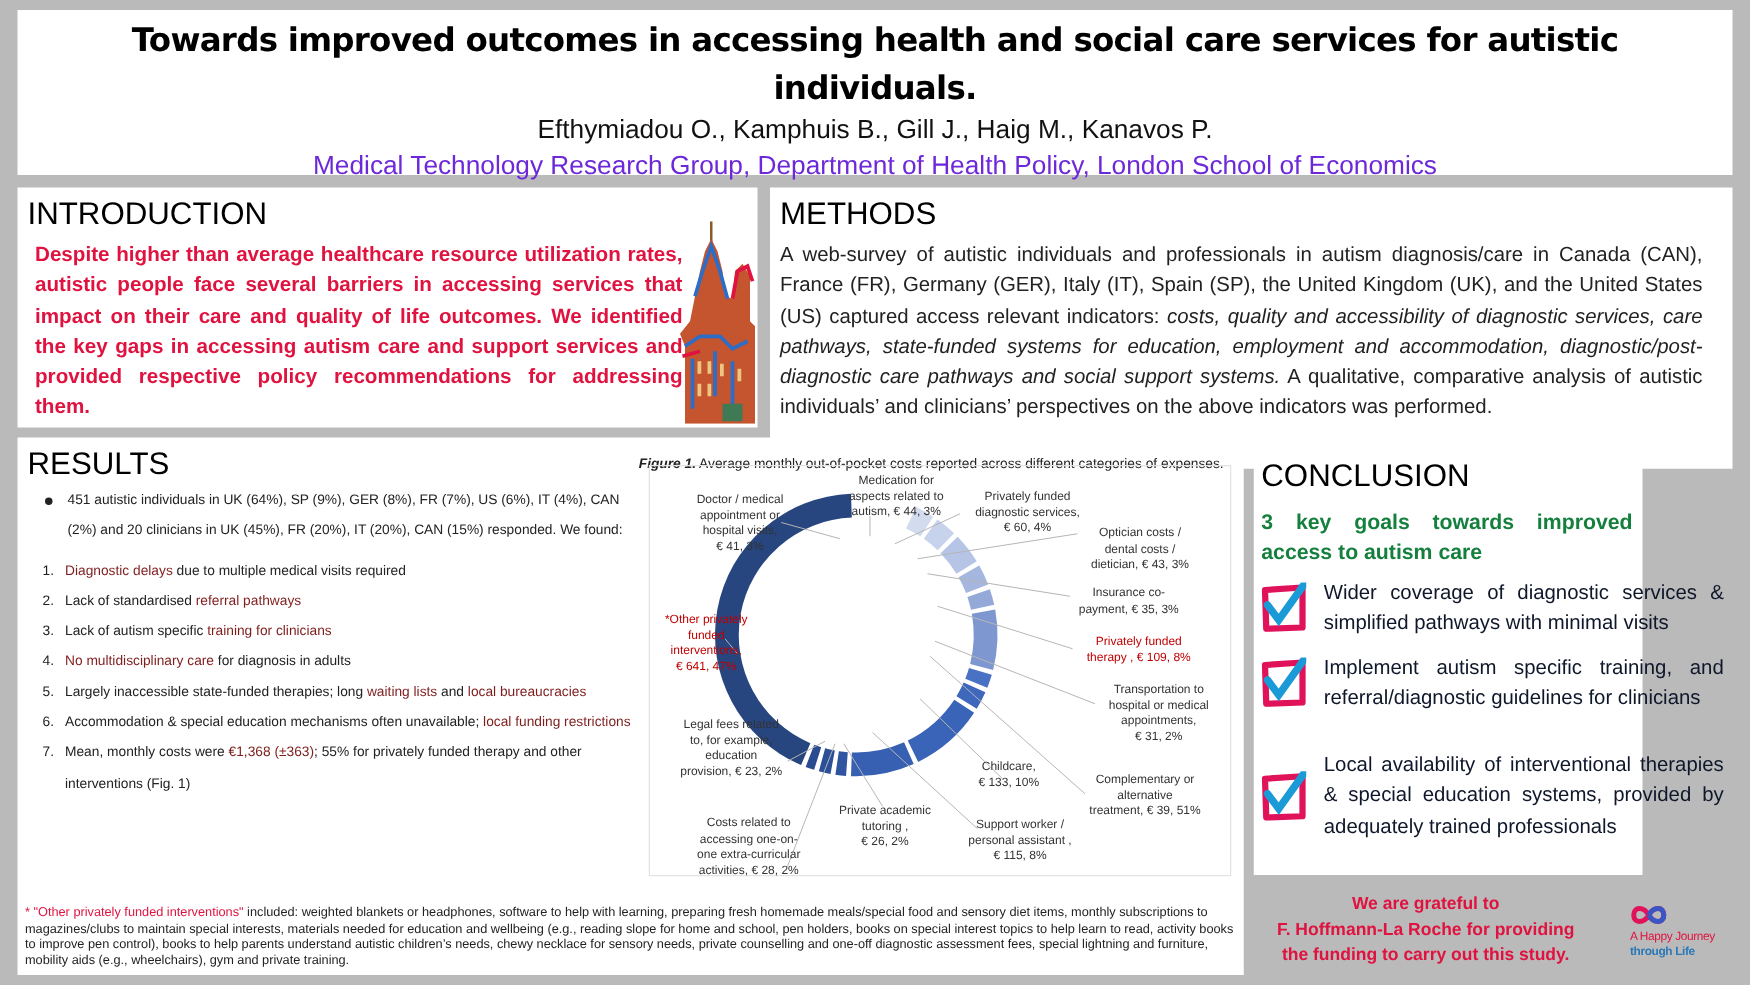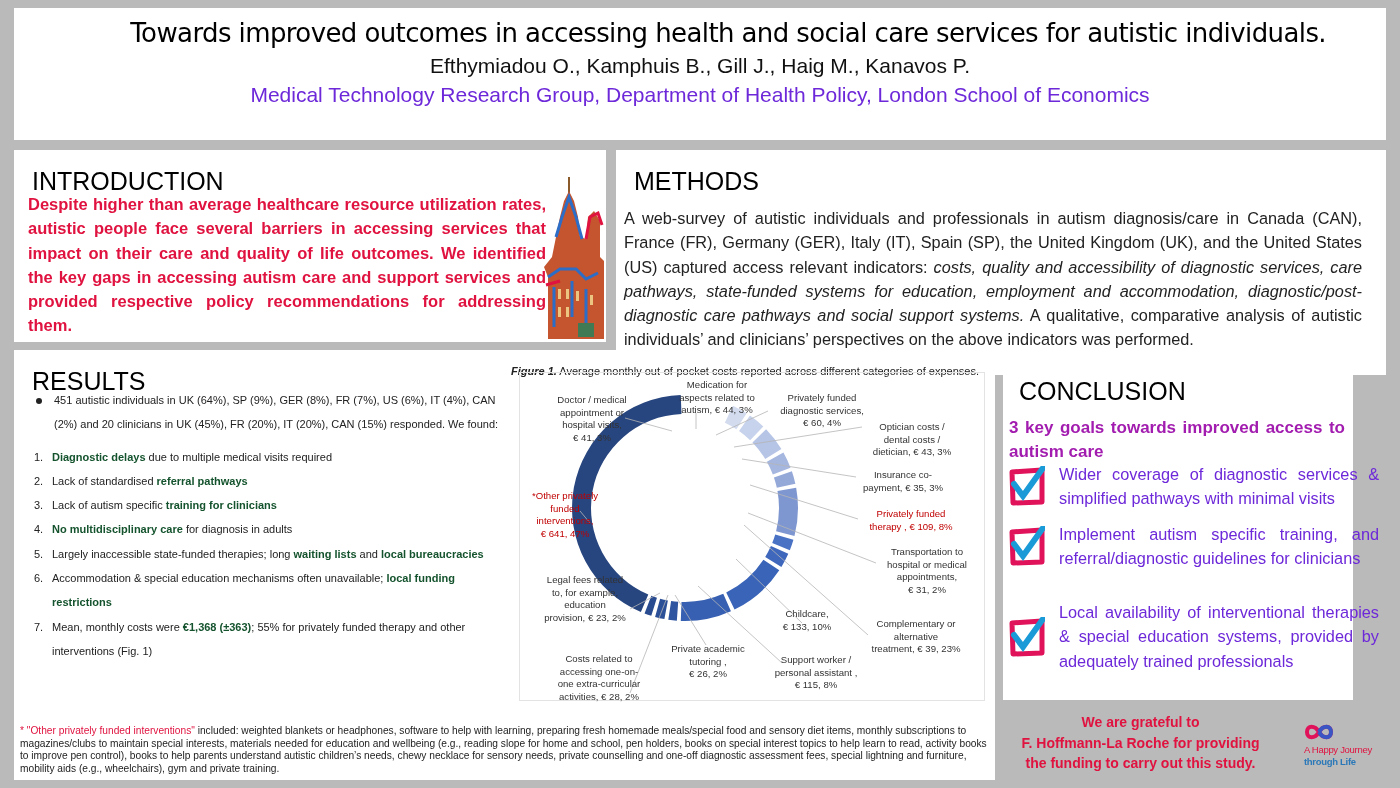--- a/index.html
+++ b/index.html
@@ -1,48 +1,48 @@
 <!DOCTYPE html>
 <html><head>
 <meta charset="utf-8">
 <style>
   html,body{margin:0;padding:0;}
   body{width:1400px;height:788px;background:#bababa;position:relative;overflow:hidden;font-family:"Liberation Sans",sans-serif;color:#222;}
   .panel{position:absolute;background:#fff;box-sizing:border-box;}
   #title-box{left:14px;top:8px;width:1372px;height:132px;text-align:center;}
-  #title-box .t{font-family:"DejaVu Sans",sans-serif;font-weight:normal;font-size:26px;line-height:38px;margin-top:6px;letter-spacing:-0.6px;color:#000;padding:0 60px;text-align:right;}
+  #title-box .t{font-family:"DejaVu Sans",sans-serif;font-weight:bold;font-size:26px;line-height:38px;margin-top:6px;letter-spacing:-0.6px;color:#000;padding:0 60px;}
   #title-box .a{font-size:21px;line-height:28px;color:#111;}
   #title-box .o{font-size:21px;line-height:30px;color:#6d28d9;}
-  .h{font-size:25px;color:#000;font-weight:normal;margin:10px;line-height:30px;}
+  .h{font-size:25px;color:#000;font-weight:normal;margin:0;line-height:30px;}
   #intro{left:14px;top:150px;width:592px;height:192px;padding:6px 8px 0 8px;}
   #intro .body{position:absolute;left:14px;top:42px;width:518px;color:#e0123f;font-weight:bold;font-size:16.5px;line-height:24.3px;text-align:justify;}
   #intro .img{position:absolute;left:528px;top:27px;width:62px;height:162px;}
   #methods{left:616px;top:150px;width:770px;height:225px;padding:6px 24px 0 8px;}
   #methods .body{margin-top:6px;font-size:16.3px;line-height:24.3px;text-align:justify;color:#222;}
   #methods .body i{font-style:italic;}
   #results{left:14px;top:350px;width:981px;height:430px;}
   #results .h{position:absolute;left:8px;top:6px;}
   #res-list{position:absolute;left:20px;top:38px;width:480px;font-size:11px;line-height:24.3px;color:#222;}
   #res-list .bullet{padding-left:20px;text-indent:0;position:relative;margin-bottom:8px;}
   #res-list .bullet:before{content:"";position:absolute;left:2px;top:10px;width:6px;height:6px;border-radius:50%;background:#222;}
   #res-list .item{display:flex;}
   #res-list .num{width:18px;flex:none;}
-  .red{color:#14532d;font-weight:bold;text-align:center;}
+  .red{color:#7f1d1d;font-weight:normal;text-align:center;}
   #fig{position:absolute;left:497px;top:3px;width:475px;height:356px;}
   #fig .cap{font-size:11px;color:#222;white-space:nowrap;margin-top:12px;}
   #fig .frame{position:absolute;left:8px;top:19px;width:464px;height:327px;border:1px solid #e3e3e3;}
   .lbl{position:absolute;font-size:9.6px;line-height:12.5px;text-align:center;color:#333;}
   .lbl.r{color:#c00000;}
   #footnote{position:absolute;left:6px;top:375px;width:970px;font-size:10.2px;line-height:12.6px;color:#222;}
   #footnote .fnr{color:#e0123f;}
-  #conclusion{left:1003px;top:350px;width:350px;height:350px;padding:16px 8px 0 6px;}
-  #conclusion .sub{color:#a21caf;font-weight:bold;font-size:17px;line-height:24px;margin-top:10px;text-align:justify;}
+  #conclusion{left:1003px;top:350px;width:311px;height:350px;padding:16px 8px 0 6px;}
+  #conclusion .sub{color:#15803d;font-weight:bold;font-size:17px;line-height:24px;margin-top:10px;text-align:justify;}
   .goal{position:absolute;left:6px;width:370px;display:flex;align-items:center;}
   .goal .ck{width:36px;height:40px;flex:none;margin-right:14px;}
-  .goal .txt{font-size:16.3px;line-height:24.4px;text-align:justify;color:#6d28d9;width:320px;}
+  .goal .txt{font-size:16.3px;line-height:24.4px;text-align:justify;color:#0f172a;width:320px;}
   #ack{position:absolute;left:1003px;top:712px;width:275px;text-align:center;color:#e0123f;font-weight:bold;font-size:14px;line-height:20.5px;}
   #logo{position:absolute;left:1302px;top:722px;width:90px;height:50px;}
   #logo .l1{font-size:9.5px;color:#e0123f;font-weight:normal;position:absolute;left:2px;top:22px;white-space:nowrap;letter-spacing:-0.3px;}
   #logo .l2{font-size:9.5px;color:#2a78b8;font-weight:bold;position:absolute;left:2px;top:34px;white-space:nowrap;letter-spacing:-0.3px;}
 </style>
 </head>
 <body>
 
 <div class="panel" id="title-box">
   <div class="t">Towards improved outcomes in accessing health and social care services for autistic individuals.</div>
@@ -161,21 +161,21 @@
       <div class="lbl" style="left: 338px; top: 96px; width: 90px; white-space: pre-line;">Insurance co-
 payment, € 35, 3%</div>
       <div class="lbl r" style="left: 342px; top: 135px; width: 98px; white-space: pre-line;">Privately funded
 therapy , € 109, 8%</div>
       <div class="lbl" style="left: 360px; top: 173px; width: 94px; white-space: pre-line;">Transportation to
 hospital or medical
 appointments,
 € 31, 2%</div>
       <div class="lbl" style="left: 350px; top: 245px; width: 92px; white-space: pre-line;">Complementary or
 alternative
-treatment, € 39, 23%</div>
+treatment, € 39, 51%</div>
       <div class="lbl" style="left: 252px; top: 235px; width: 70px; white-space: pre-line;">Childcare,
 € 133, 10%</div>
       <div class="lbl" style="left: 246px; top: 281px; width: 100px; white-space: pre-line;">Support worker /
 personal assistant ,
 € 115, 8%</div>
       <div class="lbl" style="left: 145px; top: 270px; width: 86px; white-space: pre-line;">Private academic
 tutoring ,
 € 26, 2%</div>
       <div class="lbl" style="left: 30px; top: 280px; width: 98px; white-space: pre-line;">Costs related to
 accessing one-on-

